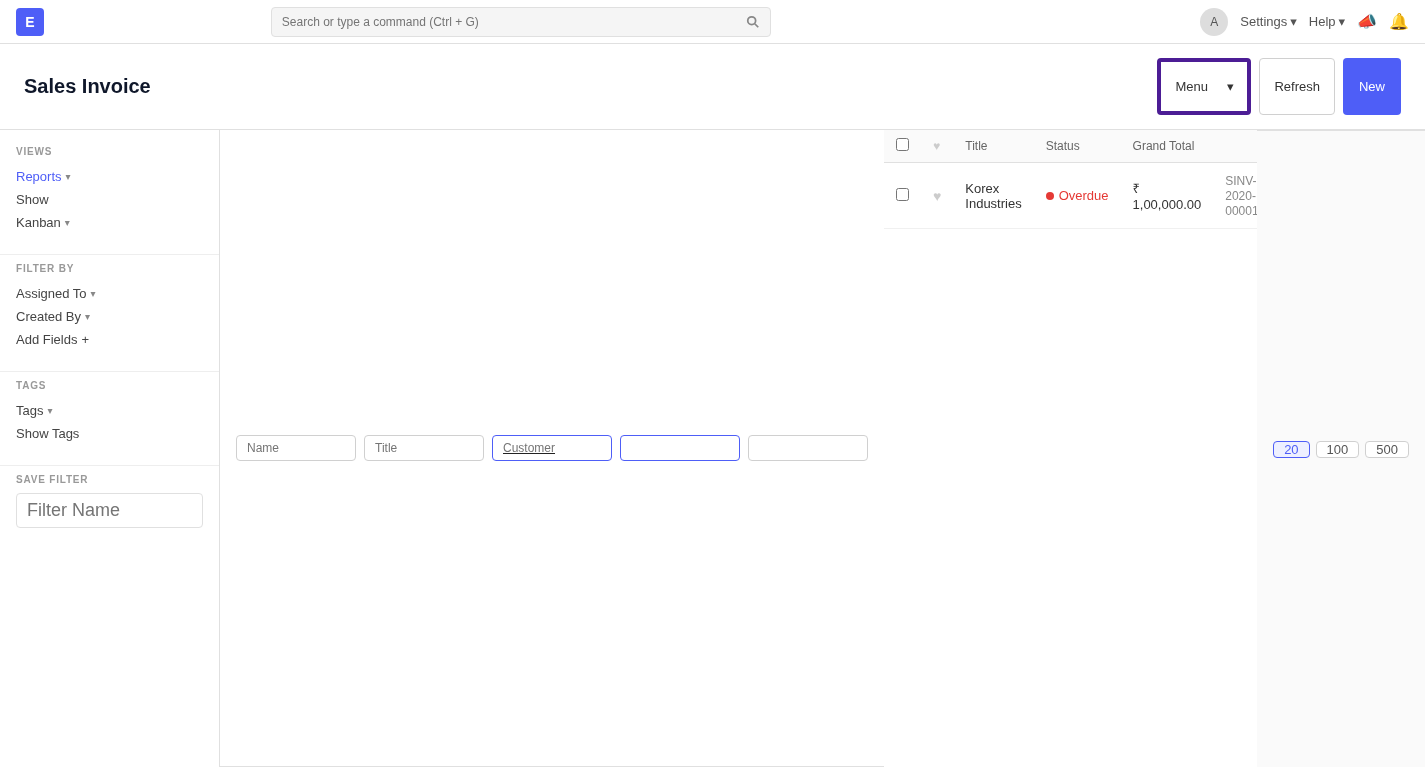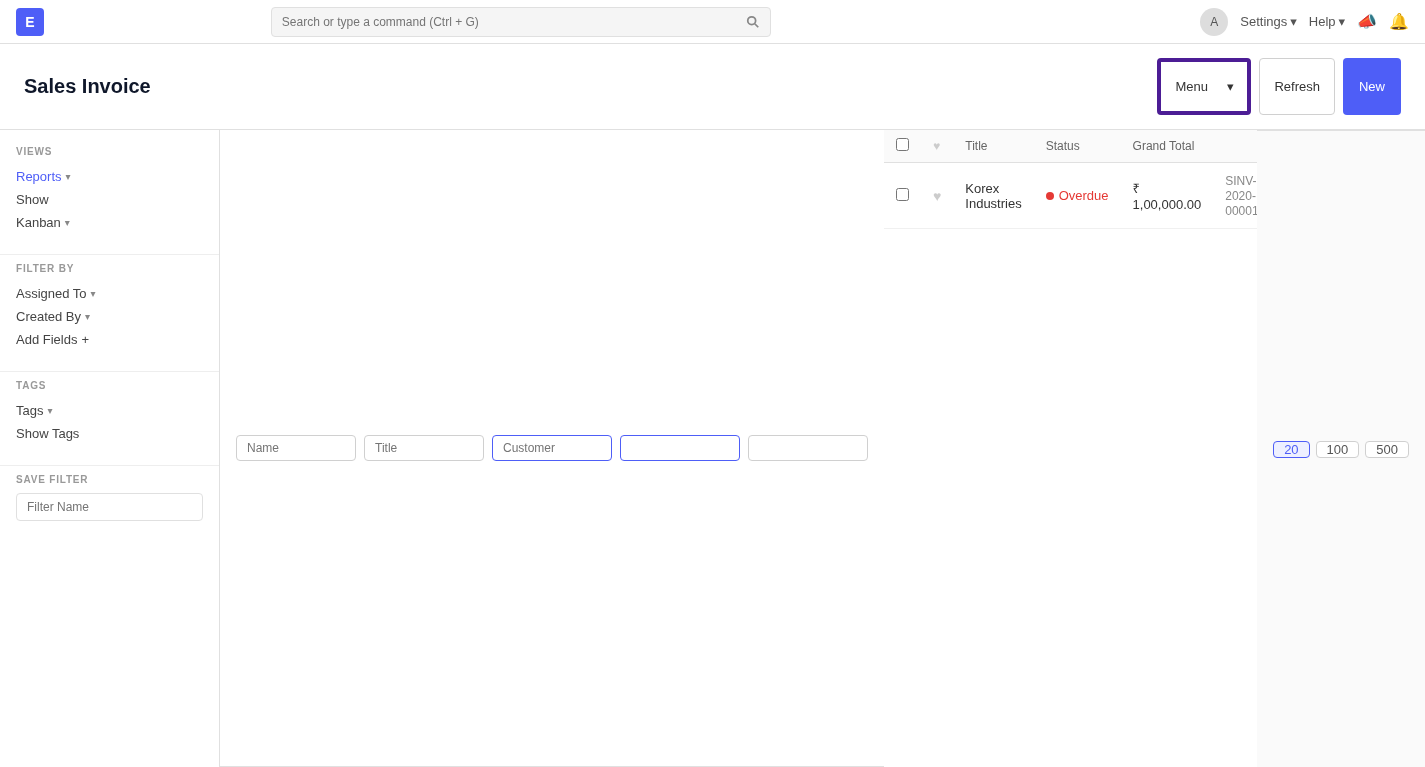--- a/index.html
+++ b/index.html
@@ -73,36 +73,36 @@
       display: flex; align-items: center; padding: 4px 0; cursor: pointer;
       font-size: 13px; color: #444; gap: 4px;
     }
     .sidebar-item .chevron { font-size: 10px; color: #888; }
     .sidebar-active { color: #4e5ef7; font-weight: 500; }
 
     .sidebar-divider { border: none; border-top: 1px solid #eee; margin: 8px 0; }
 
     .filter-name-input {
       width: 100%; padding: 6px 10px; border: 1px solid #e0e0e0; border-radius: 4px;
-      font-size: 12px; outline: none; color: #555;
+      font-size: 18px; outline: none; color: #555;
     }
 
     
     .list-area { flex: 1; display: flex; flex-direction: row; overflow: hidden; background: #fff; }
 
     
     .filter-bar {
       display: flex; align-items: center; gap: 8px; padding: 10px 16px;
       border-bottom: 1px solid #e0e0e0; background: #fff; flex-wrap: wrap;
     }
     .filter-input {
       padding: 5px 10px; border: 1px solid #d0d0d0; border-radius: 4px;
       font-size: 12px; color: #555; outline: none; width: 120px;
     }
-    .filter-input.active { border-color: #4e5ef7; color: #222; }
+    .filter-input.active { border-color: #4e5ef7; color: #222; text-decoration: underline; }
 
     
     .filter-actions-row {
       display: flex; align-items: center; justify-content: space-between;
       padding: 6px 16px 6px 16px; border-bottom: 1px solid #e0e0e0; background: #f9f9f9;
     }
     .add-filter-btn {
       font-size: 12px; color: #4e5ef7; cursor: pointer; background: none; border: none; padding: 0;
     }
     .last-modified-label { font-size: 12px; color: #666; display: flex; align-items: center; gap: 4px; }

